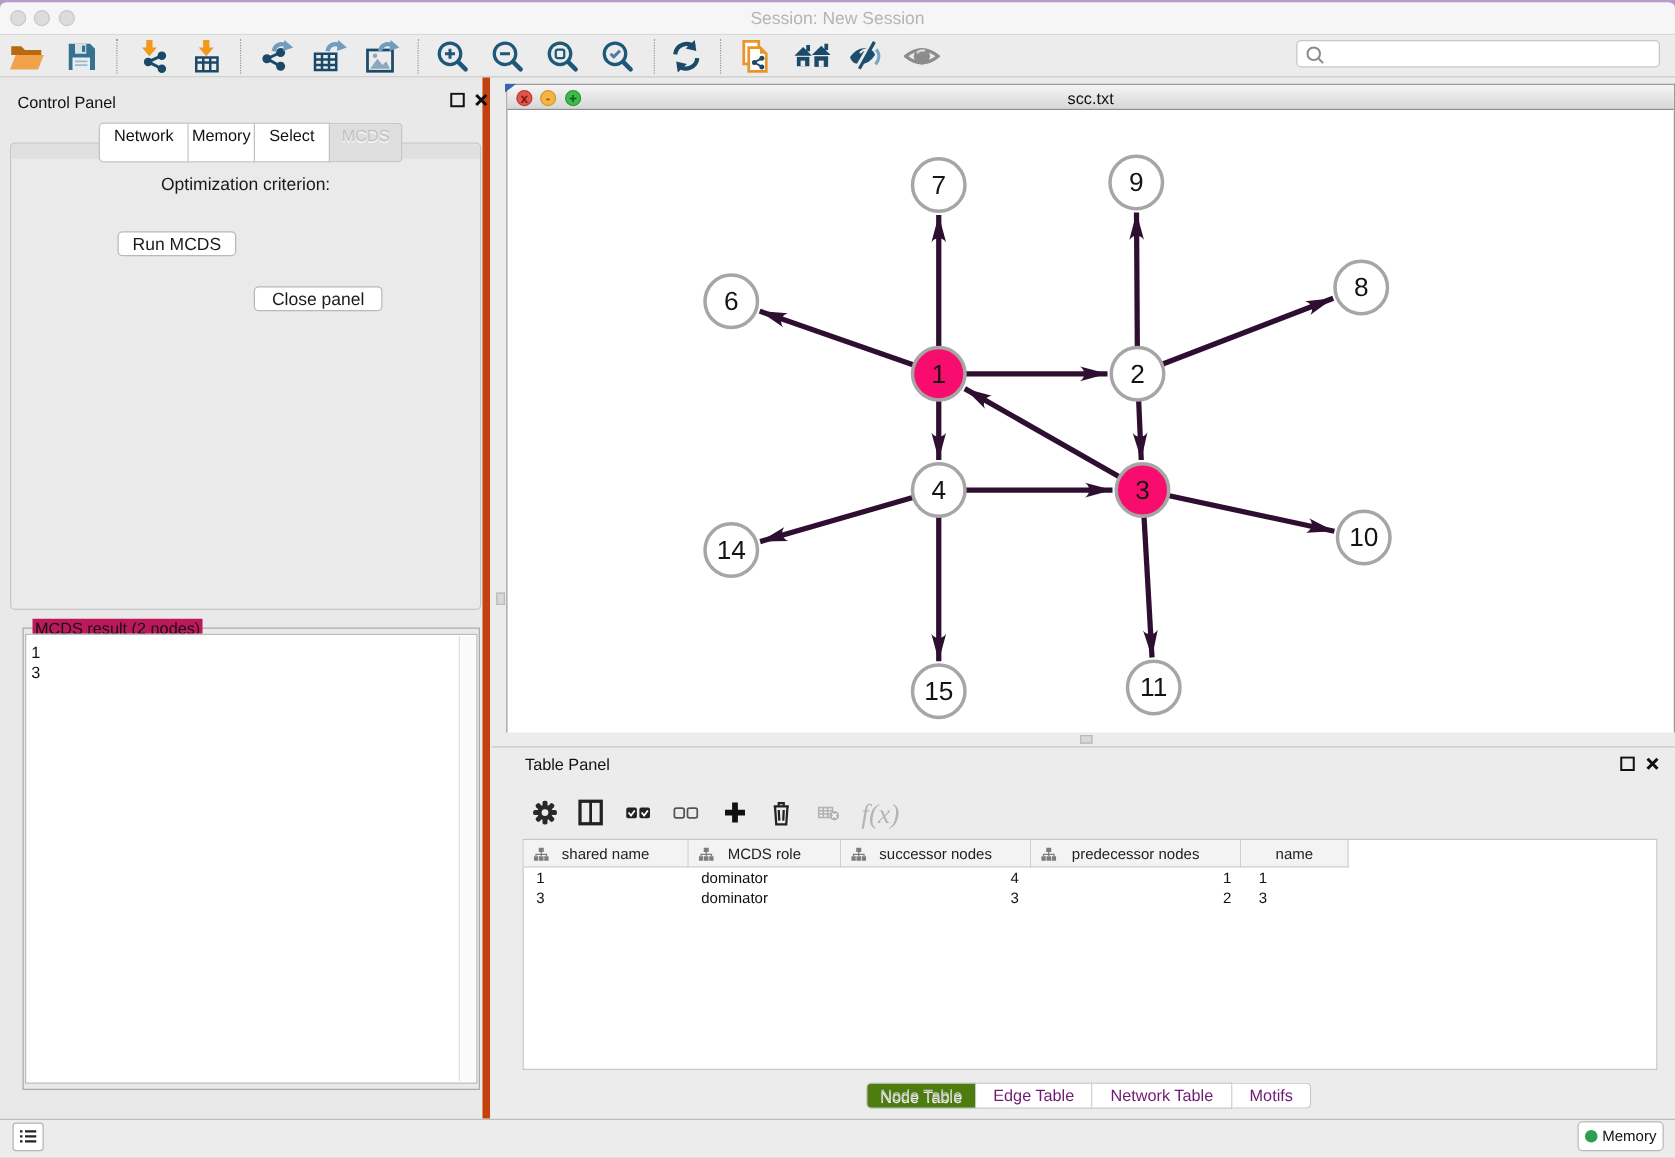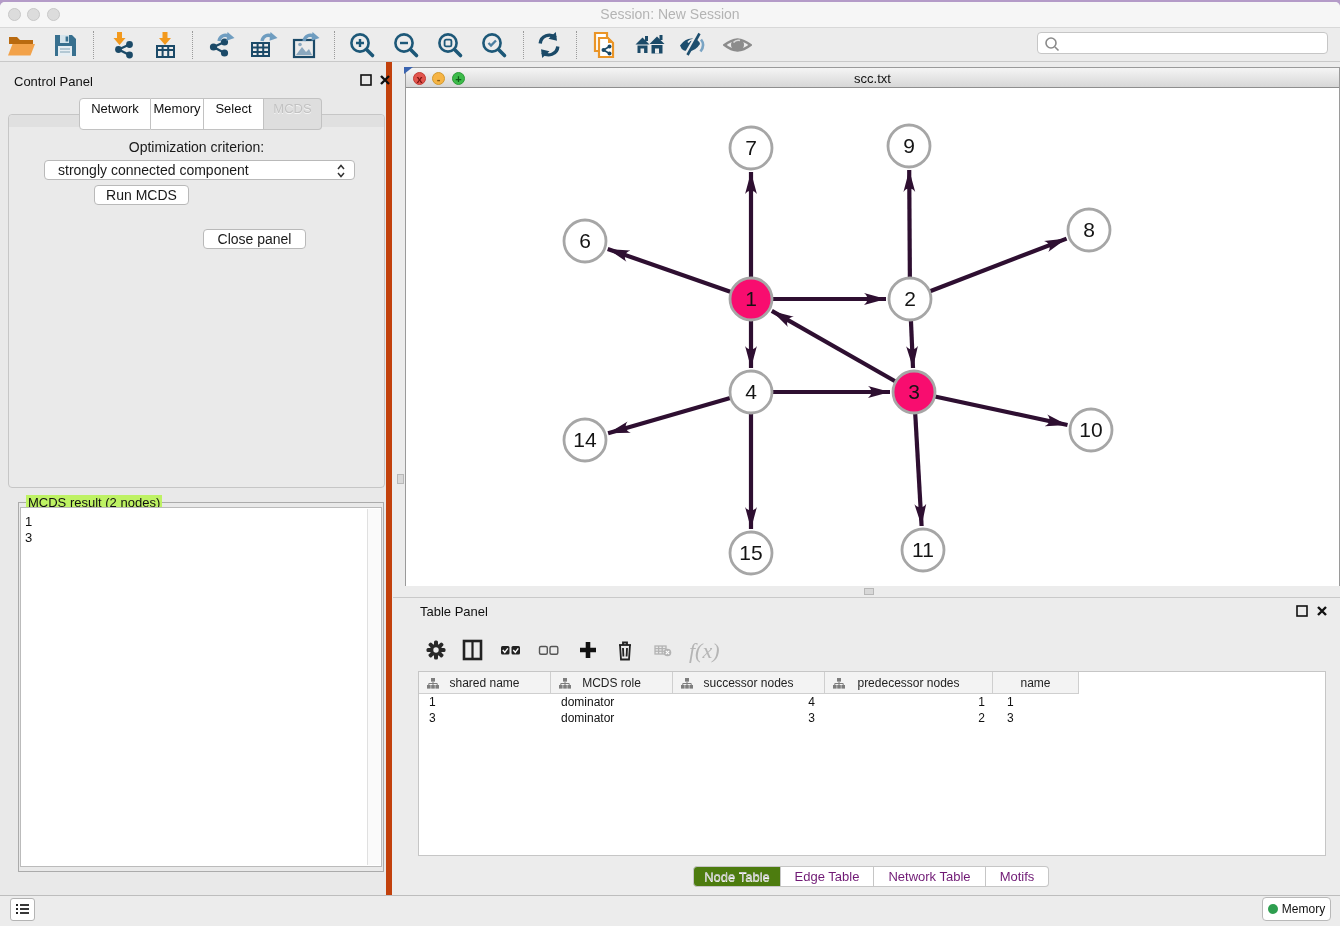--- a/index.html
+++ b/index.html
@@ -15,21 +15,21 @@
 #search{position:absolute;left:1037px;top:4px;width:291px;height:22px;background:#fff;border:1px solid #c6c6c6;border-radius:4px;}
 #cp{position:absolute;left:0;top:60px;width:392px;height:833px;background:#e9e9e9;border-right:6px solid #c2410c;}
 #cptitle{position:absolute;left:14px;top:12px;font-size:13px;color:#111;}
 #tabs{position:absolute;left:79px;top:36px;height:20px;z-index:3;}
 .tab{position:absolute;top:0;height:32px;background:#fff;border:1px solid #c2c2c2;font-size:13px;color:#111;text-align:center;line-height:19px;}
 #subpanel{position:absolute;left:8px;top:52px;width:377px;height:374px;z-index:1;background:#eaeaea;border:1px solid #c6c6c6;border-radius:4px;}
 #optlabel{position:absolute;left:0;top:24px;width:100%;text-align:center;font-size:14px;color:#1a1a1a;}
 #dropdown{position:absolute;left:35px;top:45px;width:311px;height:20px;background:#fff;border:1px solid #b9b9b9;border-radius:4px;font-size:14px;color:#1a1a1a;line-height:18px;padding-left:13px;}
 .btn{position:absolute;top:70px;height:20px;background:#fff;border:1px solid #b9b9b9;border-radius:4px;font-size:14px;color:#1a1a1a;text-align:center;line-height:18px;}
 #fieldset{position:absolute;left:18px;top:440px;width:366px;height:370px;border:1px solid #ababab;}
-#fieldlegend{position:absolute;left:7px;top:-8px;background:#bef264;font-size:13px;color:#111;padding:0 2px;}
+#fieldlegend{position:absolute;left:7px;top:-8px;background:#be185d;font-size:13px;color:#111;padding:0 2px;}
 #fieldwhite{position:absolute;left:1px;top:4px;width:362px;height:360px;background:#fff;border:1px solid #bbb;}
 #netwin{position:absolute;left:405px;top:65px;width:935px;height:519px;border:1px solid #9a9a9a;border-bottom:none;background:#fff;}
 #nettitle{position:absolute;left:0;top:0;width:100%;height:20px;background:linear-gradient(#f5f5f5,#d7d7d7);border-bottom:1px solid #8e8e8e;}
 #netname{position:absolute;top:3px;left:0;width:100%;text-align:center;font-size:13px;color:#111;}
 .tl2{position:absolute;top:4px;width:13px;height:13px;border-radius:50%;font-size:11px;font-weight:bold;text-align:center;line-height:12px;}
 #tablepanel{position:absolute;left:393px;top:595px;width:947px;height:298px;background:#ececec;border-top:1px solid #c9c9c9;}
 #tptitle{position:absolute;left:27px;top:6px;font-size:13px;color:#111;}
 #tableouter{position:absolute;left:25px;top:73px;width:908px;height:185px;background:#fff;border:1px solid #c6c6c6;}
 .th{position:absolute;top:0;height:22px;background:#f3f3f3;border-right:1px solid #cfcfcf;border-bottom:1px solid #cfcfcf;font-size:12px;color:#222;text-align:center;line-height:22px;}
 .td{position:absolute;font-size:12px;color:#111;height:17px;line-height:17px;}
@@ -187,26 +187,20 @@
       </svg>
     <div id="tabs">
       <div class="tab" style="left:0;width:72px;border-radius:4px 0 0 4px;">Network</div>
       <div class="tab" style="left:72px;width:53px;border-left:none;">Memory</div>
       <div class="tab" style="left:125px;width:60px;border-left:none;">Select</div>
       <div class="tab" style="left:185px;width:58px;border-left:none;border-radius:0 4px 4px 0;background:#dedede;color:#c2c2c2;text-shadow:0 1px 0 #f5f5f5;">MCDS</div>
     </div>
     <div id="subpanel">
       <div style="position:absolute;left:0;top:0;width:100%;height:12px;background:#e0e0e0;border-radius:4px 4px 0 0;"></div>
       <div id="optlabel">Optimization criterion:</div>
-      <div id="dropdown">strongly connected component
-        <svg width="10" height="14" style="position:absolute;right:8px;top:3px">
-            <path d="M2,5 L5,1.5 L8,5" fill="none" stroke="#333" stroke-width="1.5"></path>
-            <path d="M2,9 L5,12.5 L8,9" fill="none" stroke="#333" stroke-width="1.5"></path>
-          </svg>
-      </div>
       <div class="btn" style="left:85px;width:95px;">Run MCDS</div>
       <div class="btn" style="left:194px;width:103px;margin-top:44px;">Close panel</div>
     </div>
     <div id="fieldset">
       <div id="fieldlegend">MCDS result (2 nodes)</div>
       <div id="fieldwhite">
         <div style="position:absolute;left:4px;top:6px;font-size:13px;color:#111;line-height:16px;">1<br>3</div>
         <div style="position:absolute;right:1px;top:1px;width:13px;height:356px;background:#fafafa;border-left:1px solid #e0e0e0;"></div>
       </div>
     </div>

